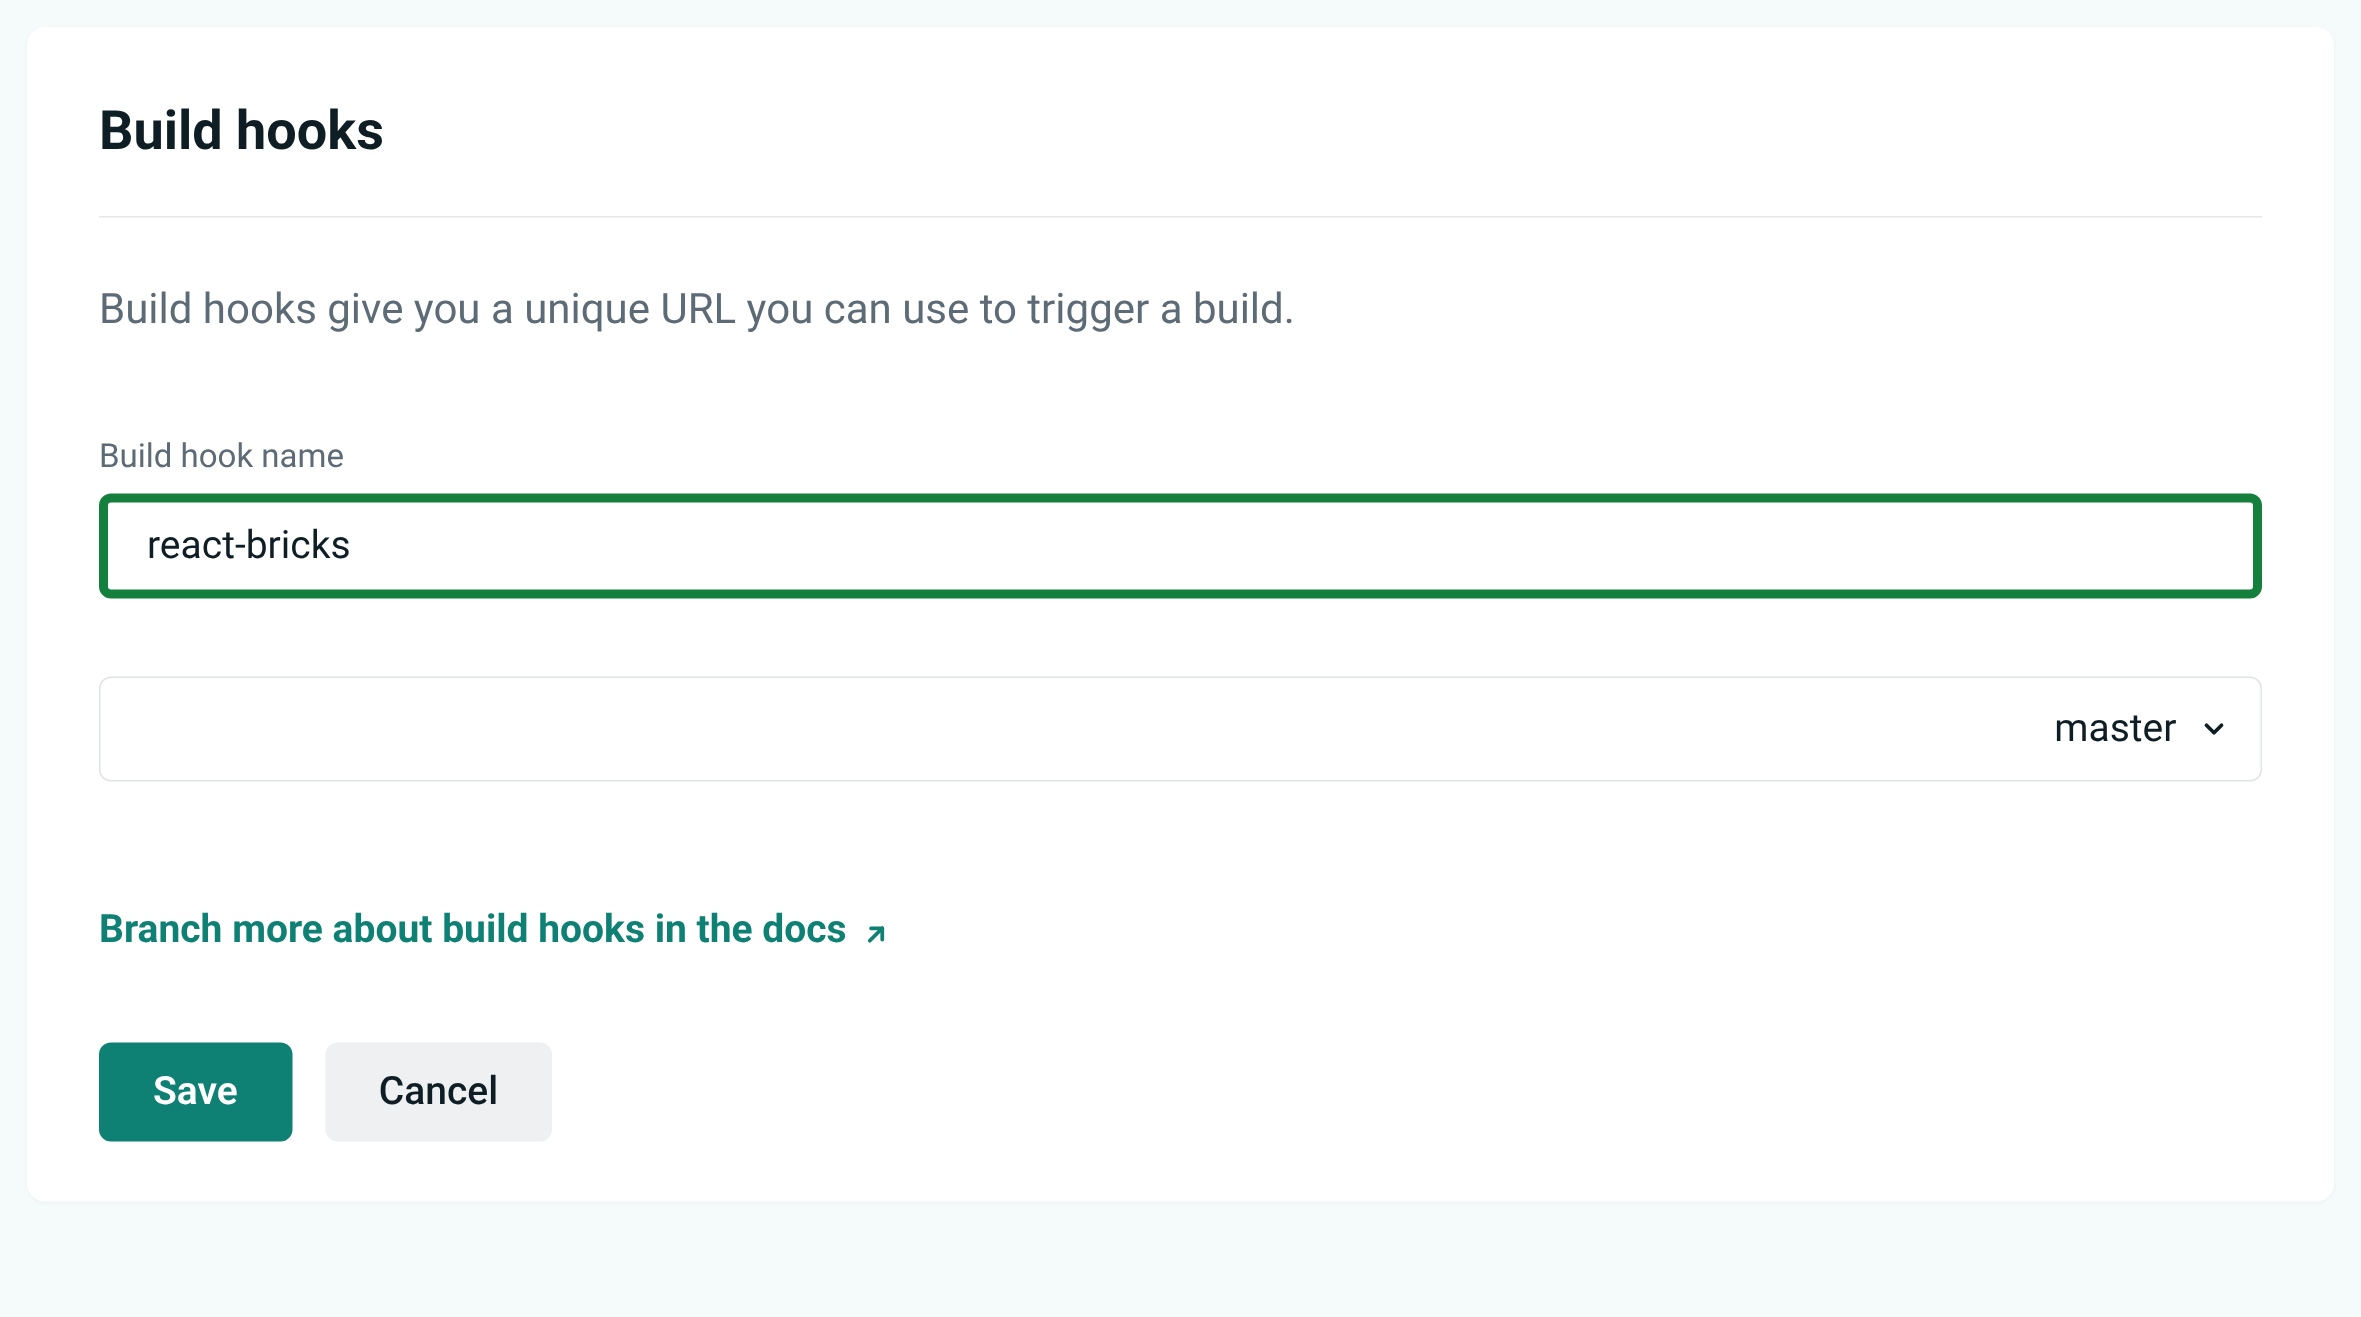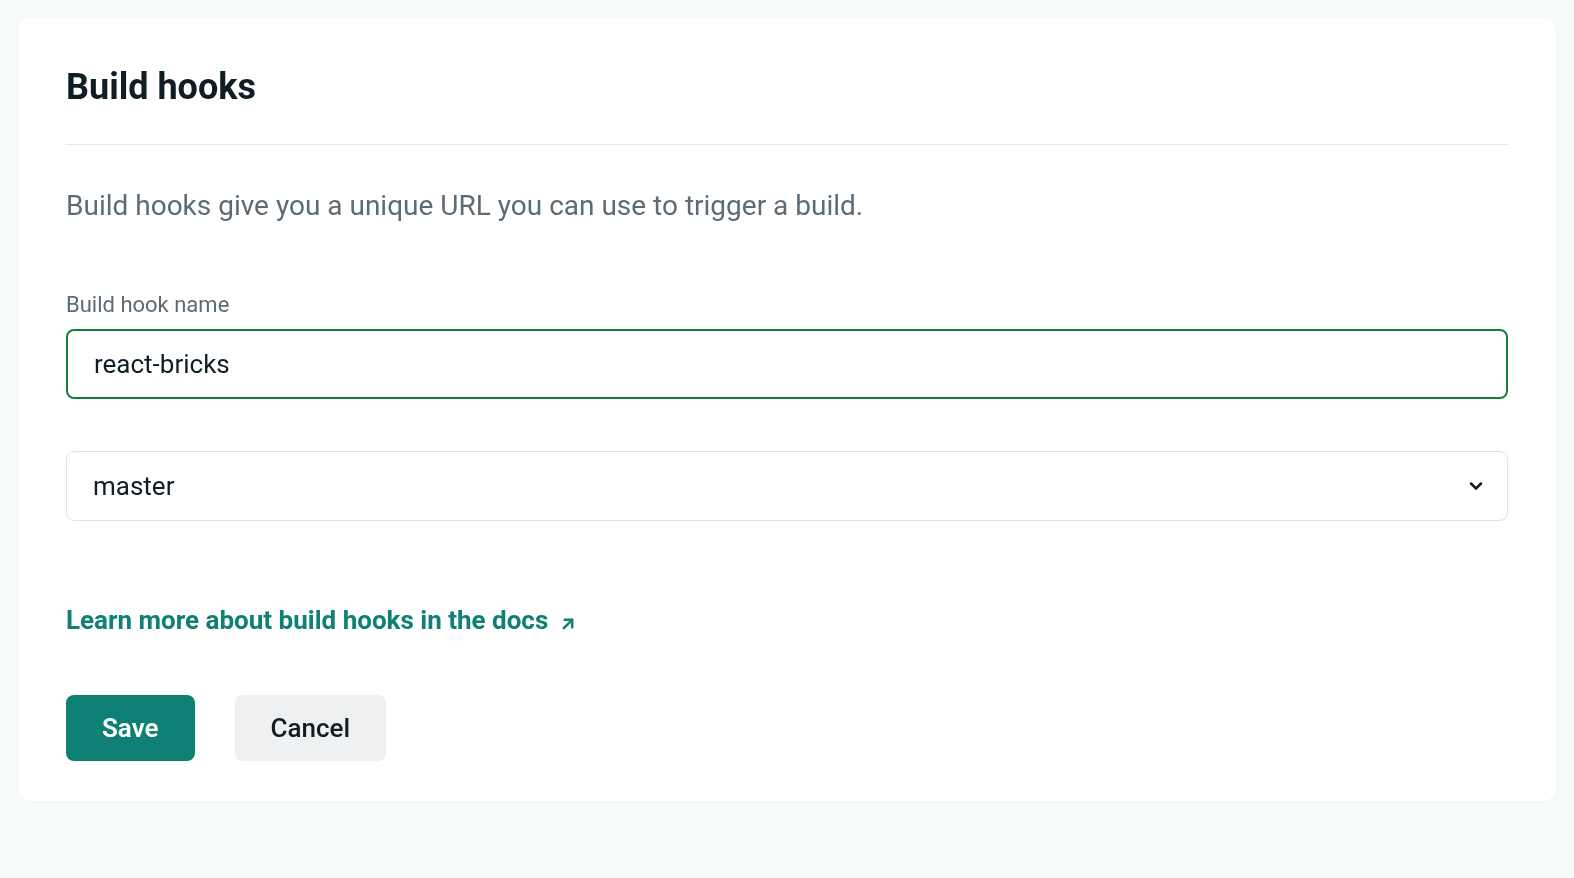--- a/index.html
+++ b/index.html
@@ -47,21 +47,21 @@
     .form-label {
       display: block;
       font-size: 22px;
       color: #5d6b76;
       margin-bottom: 12px;
     }
 
     .text-input {
       width: 100%;
       height: 70px;
-      border: 2px solid #15803d;
+      border: 6px solid #15803d;
       border-radius: 8px;
       padding: 0 26px;
       font-size: 26px;
       color: #0f1e25;
       font-family: inherit;
       outline: none;
       background: #fff;
     }
 
     .select-wrapper {
@@ -77,20 +77,21 @@
       padding: 0 56px 0 26px;
       font-size: 26px;
       color: #0f1e25;
       font-family: inherit;
       outline: none;
       background: #fff;
       appearance: none;
       -webkit-appearance: none;
       -moz-appearance: none;
       cursor: pointer;
+      text-align: right;
     }
 
     .chevron-icon {
       position: absolute;
       right: 22px;
       top: 50%;
       transform: translateY(-50%);
       pointer-events: none;
       width: 20px;
       height: 20px;
@@ -110,21 +111,21 @@
     }
 
     .external-icon {
       width: 20px;
       height: 20px;
       flex-shrink: 0;
     }
 
     .button-row {
       display: flex;
-      gap: 40px;
+      gap: 22px;
     }
 
     .btn {
       height: 66px;
       padding: 0 36px;
       border-radius: 8px;
       font-size: 26px;
       font-weight: 600;
       font-family: inherit;
       border: none;
@@ -168,21 +169,21 @@
       </select>
       <span class="chevron-icon">
         <svg viewBox="0 0 24 24" fill="none" stroke="#0f1e25" stroke-width="3" stroke-linecap="round" stroke-linejoin="round">
           <polyline points="6 9 12 15 18 9"></polyline>
         </svg>
       </span>
     </div>
   </div>
 
   <a class="docs-link">
-    <span>Learn more about build hooks in the docs</span>
+    <span>Branch more about build hooks in the docs</span>
     <span class="external-icon">
       <svg viewBox="0 0 24 24" fill="none" stroke="#0e8074" stroke-width="3" stroke-linecap="round" stroke-linejoin="round">
         <line x1="7" y1="17" x2="17" y2="7"></line>
         <polyline points="8 7 17 7 17 16"></polyline>
       </svg>
     </span>
   </a>
 
   <div class="button-row">
     <button class="btn btn-primary">Save</button>

